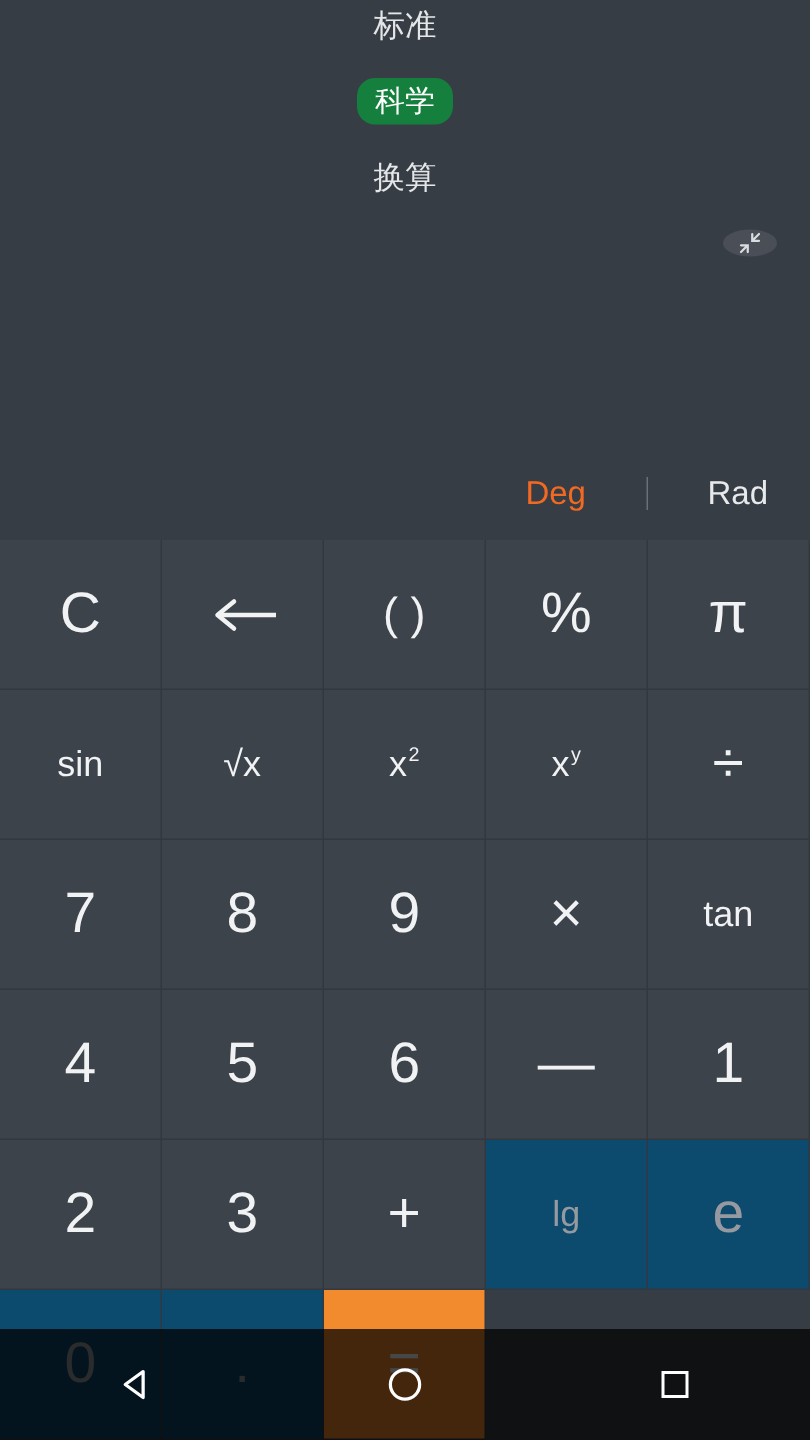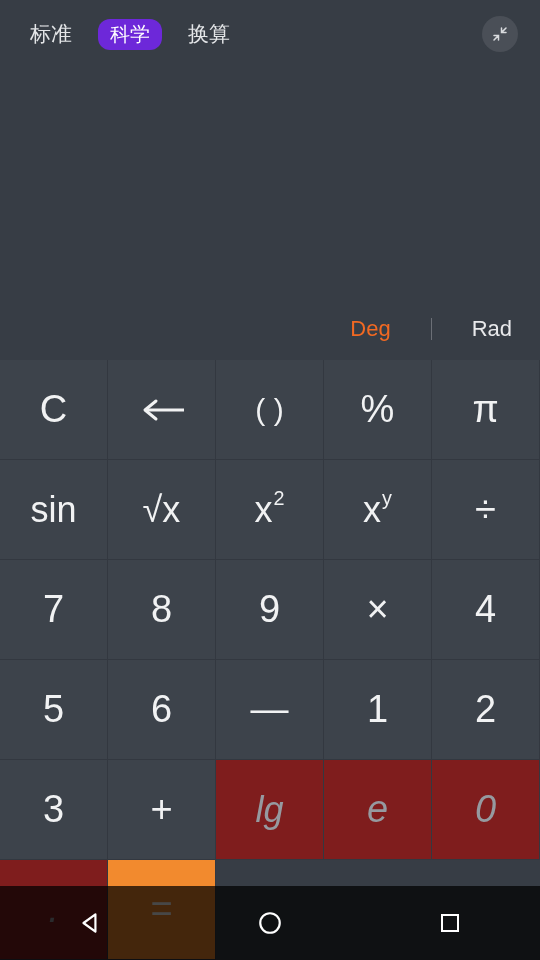--- a/index.html
+++ b/index.html
@@ -3,28 +3,29 @@
 <meta charset="utf-8">
 <style>
   * { margin: 0; padding: 0; box-sizing: border-box; }
   html, body { width: 540px; height: 960px; background: #373d45; font-family: -apple-system, "Helvetica Neue", Arial, sans-serif; overflow: hidden; color: #fff; }
   .tabs {
     display: flex;
     align-items: center;
     height: 68px;
     padding: 0 22px;
     gap: 18px;
+    flex-direction: column;
   }
   .tab {
     font-size: 21px;
     color: #e4e6e8;
     padding: 3px 8px;
   }
   .tab.active {
-    background: #6d28d9;
+    background: #15803d;
     color: #fff;
     border-radius: 12px;
     padding: 2px 12px;
     font-size: 20px;
   }
   .collapse-btn {
     margin-left: auto;
     width: 36px; height: 36px;
     border-radius: 50%;
     background: #4a4f57;
@@ -63,23 +64,23 @@
     display: flex;
     align-items: center;
     justify-content: center;
     background: #3d434b;
     border-right: 1px solid #333840;
     border-bottom: 1px solid #333840;
     font-size: 38px;
     color: #f1f2f3;
     user-select: none;
   }
-  .key.fn  { font-size: 36px; }
+  .key.fn  { font-size: 24px; }
   .key.small { font-size: 30px; }
-  .key.last-row { background: #7f1d1d; color: #969aa0; font-style: italic; }
+  .key.last-row { background: #0c4a6e; color: #969aa0; }
   .key.equals { background: #f28a2e; color: #fff; }
   .key svg { display: block; }
   .sup    { font-size: 0.55em; position: relative; top: -0.55em; margin-left: 1px;}
   .navbar {
     position: absolute;
     left: 0; bottom: 0;
     width: 540px; height: 74px;
     background: rgba(0,0,0,0.72);
     display: flex;
     align-items: center;
@@ -133,20 +134,21 @@
     <span>x</span>
       <span class="sup">y</span>
   </div>
   <div class="key">÷</div>
 
   <div class="key">7</div>
   <div class="key">8</div>
   <div class="key">9</div>
   <div class="key">×</div>
 
+  <div class="key fn">tan</div>
   <div class="key">4</div>
   <div class="key">5</div>
   <div class="key">6</div>
   <div class="key">—</div>
 
   <div class="key">1</div>
   <div class="key">2</div>
   <div class="key">3</div>
   <div class="key">+</div>
 

